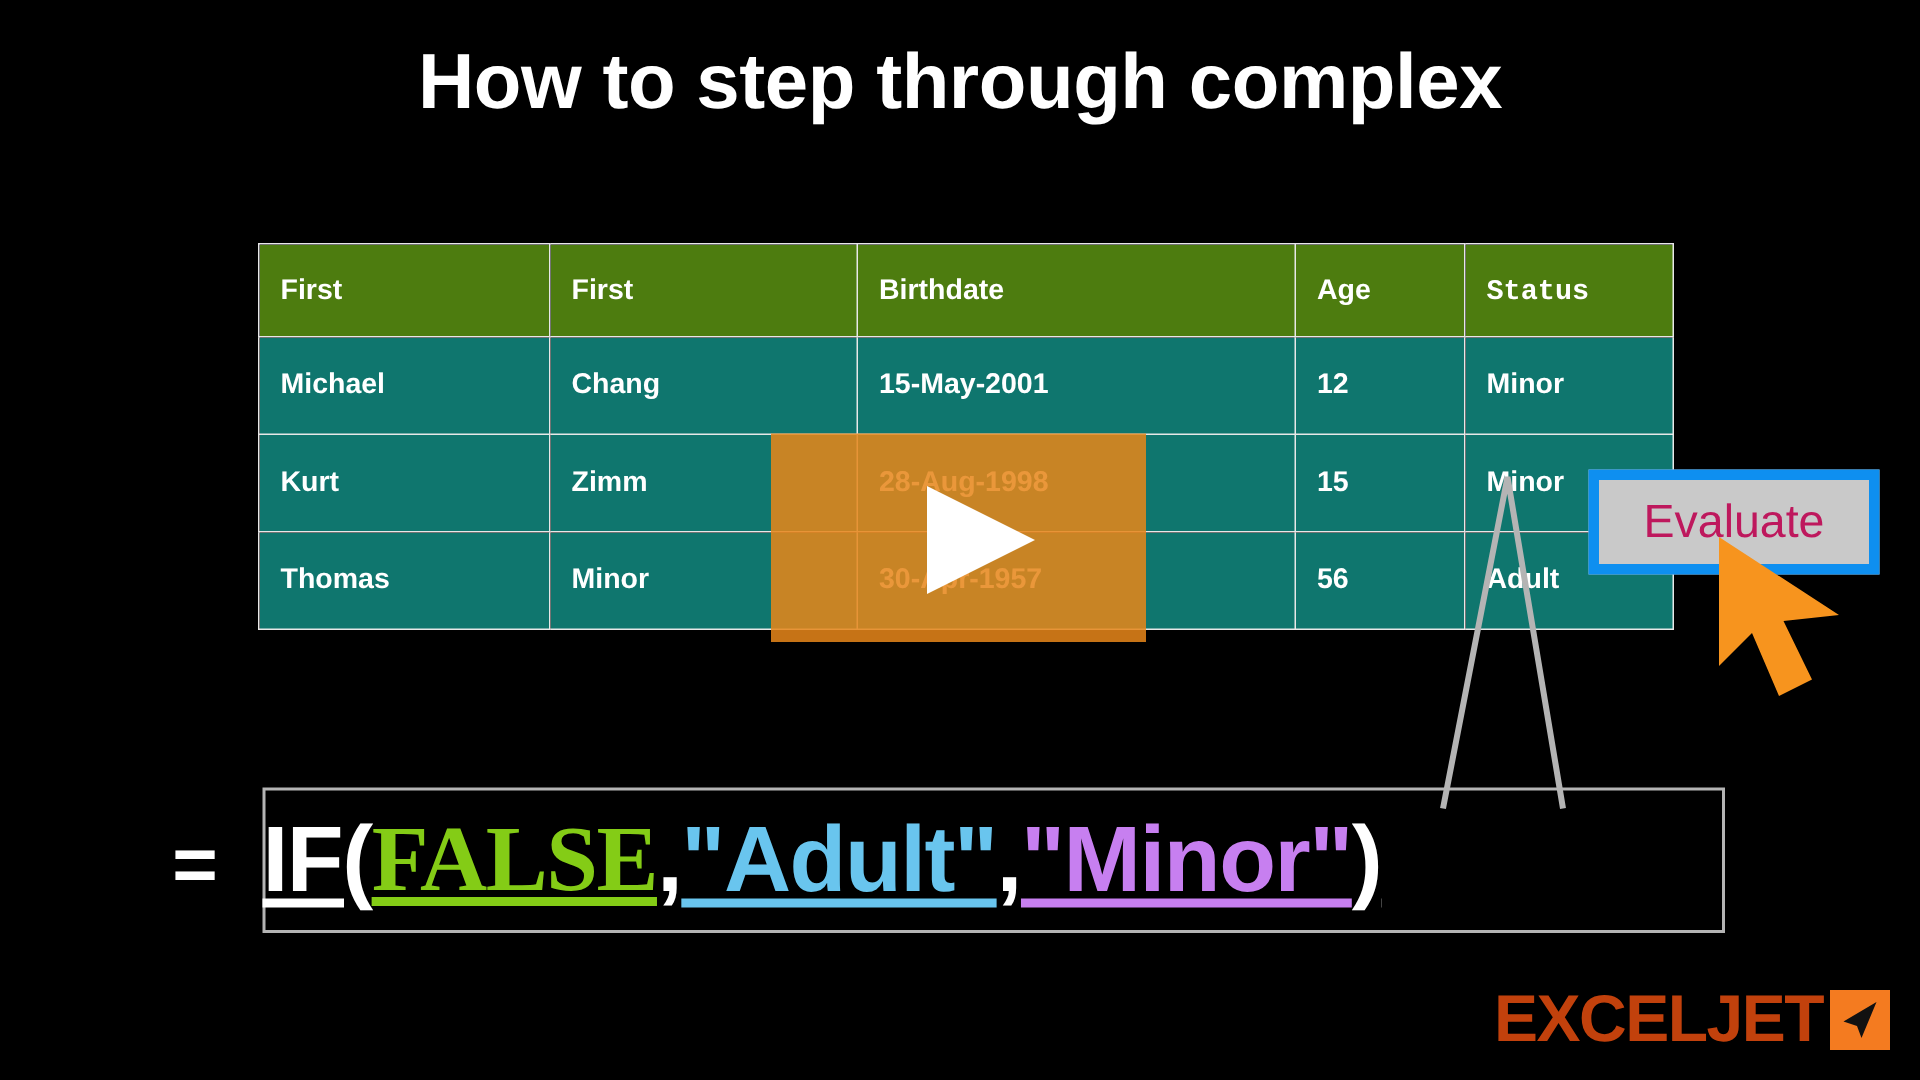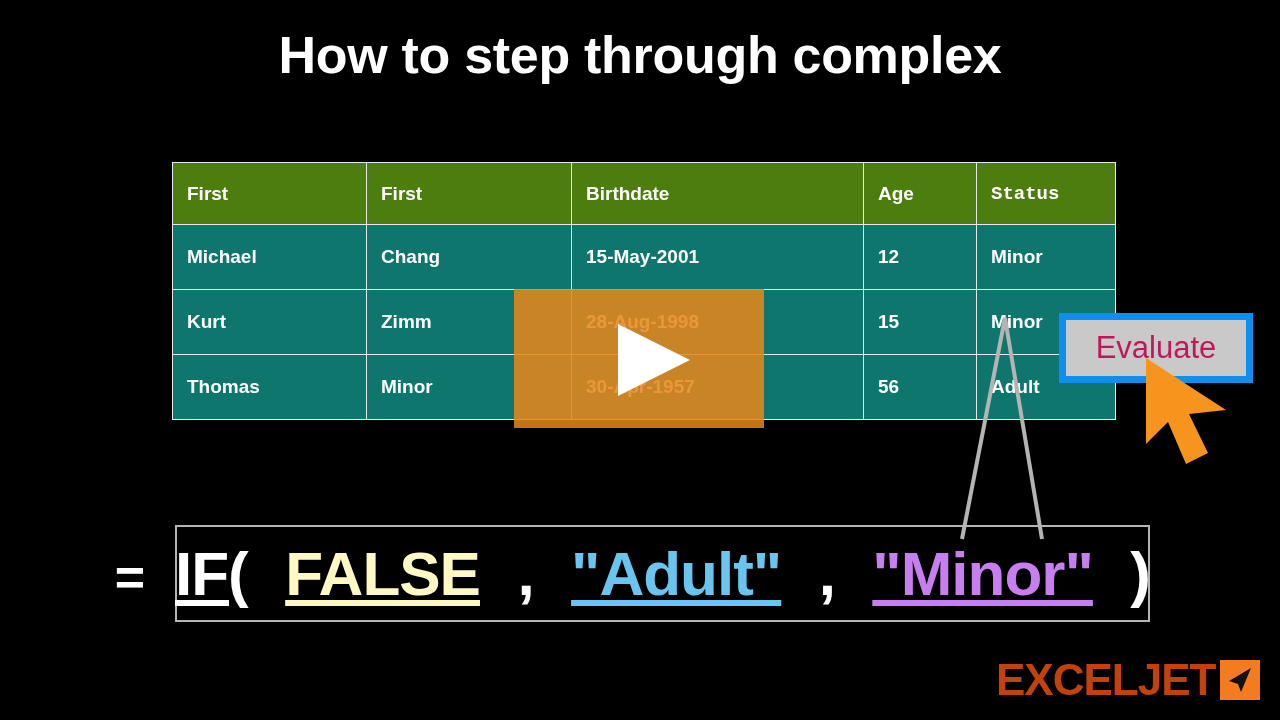--- a/index.html
+++ b/index.html
@@ -126,30 +126,30 @@
     background: transparent;
   }
   #formula-text {
     position: absolute;
     left: 75px;
     top: 0px;
     width: 975px;
     height: 97px;
     display: flex;
     align-items: center;
-    justify-content: space-between;
+    justify-content: flex-start;
     font-size: 62px;
     font-weight: bold;
     letter-spacing: -1px;
     white-space: nowrap;
   }
   #formula-text span { text-decoration: underline; text-underline-offset: 5px; }
   .fx-plain  { color: #ffffff; }
   .fx-comma  { color: #ffffff; text-decoration: none !important; }
-  .fx-false  { color: #fef9c3; }
+  .fx-false  { color: #84cc16; font-family: Liberation Serif, serif; }
   .fx-adult  { color: #69c5ee; }
   .fx-minor  { color: #c77ff0; }
 
   
   #evaluate-button {
     position: absolute;
     left: 1059px;
     top: 313px;
     width: 194px;
     height: 70px;

